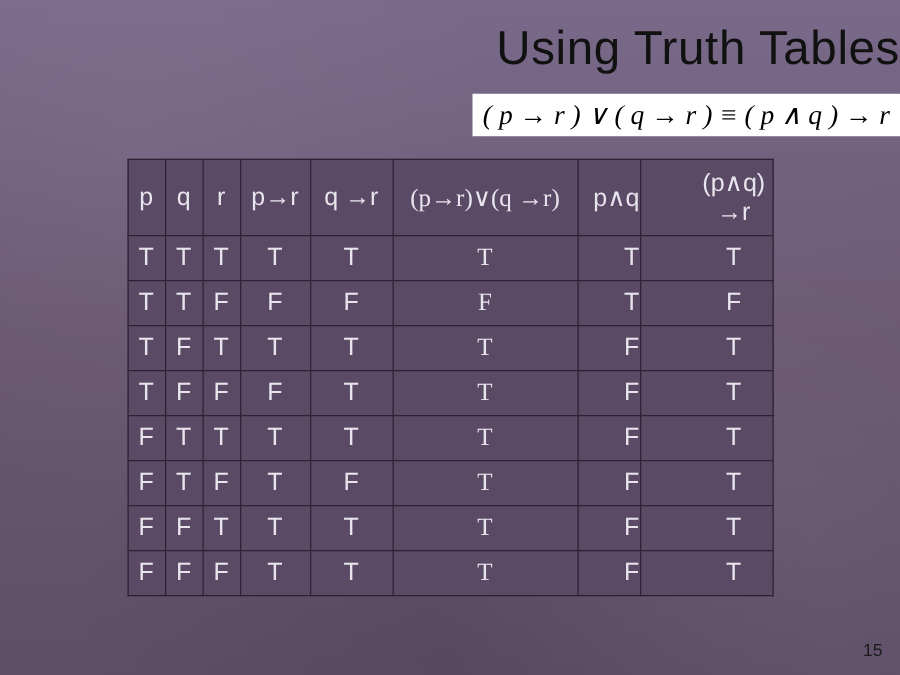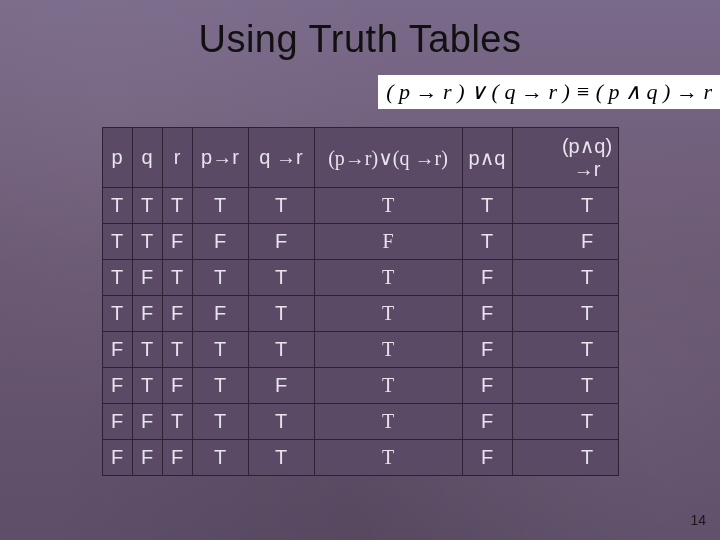--- a/index.html
+++ b/index.html
@@ -11,21 +11,21 @@
       radial-gradient(circle at 15% 20%, rgba(255,255,255,0.04) 0%, transparent 40%),
       radial-gradient(circle at 85% 75%, rgba(255,255,255,0.04) 0%, transparent 40%),
       radial-gradient(circle at 50% 95%, rgba(0,0,0,0.08) 0%, transparent 50%),
       linear-gradient(180deg, #7a6a8a 0%, #6a5872 50%, #5e4e68 100%);
     position: relative;
   }
   .title {
     color: #111;
     font-size: 38px;
     font-weight: 400;
-    text-align: center;
+    text-align: right;
     padding-top: 18px;
     letter-spacing: 0.5px;
   }
   .equation-box {
     background: #fff;
     display: inline-block;
     padding: 4px 8px;
     font-family: "Times New Roman", serif;
     font-size: 22px;
     font-style: italic;
@@ -44,21 +44,21 @@
     font-size: 20px;
     text-align: center;
     font-weight: 400;
     padding: 6px 0;
   }
   th { font-weight: 400; }
   .c-narrow { width: 30px; }
   .c-med  { width: 56px; }
   .c-med2 { width: 66px; }
   .c-wide { width: 148px; font-family: Liberation Serif, serif; }
-  .c-pq   { width: 50px; }
+  .c-pq   { width: 50px; text-align: right; }
   .c-last { width: 106px; padding-left: 44px; }
   .pageno {
     position: absolute;
     right: 14px;
     bottom: 12px;
     color: #1a1a1a;
     font-size: 14px;
   }
 </style>
 </head>
@@ -160,13 +160,13 @@
         <td class="c-narrow">F</td>
         <td class="c-med">T</td>
         <td class="c-med2">T</td>
         <td class="c-wide">T</td>
         <td class="c-pq">F</td>
         <td class="c-last">T</td>
       </tr>
     </tbody>
 </table>
 
-<div class="pageno">14</div>
+<div class="pageno">15</div>
 
 </body></html>

